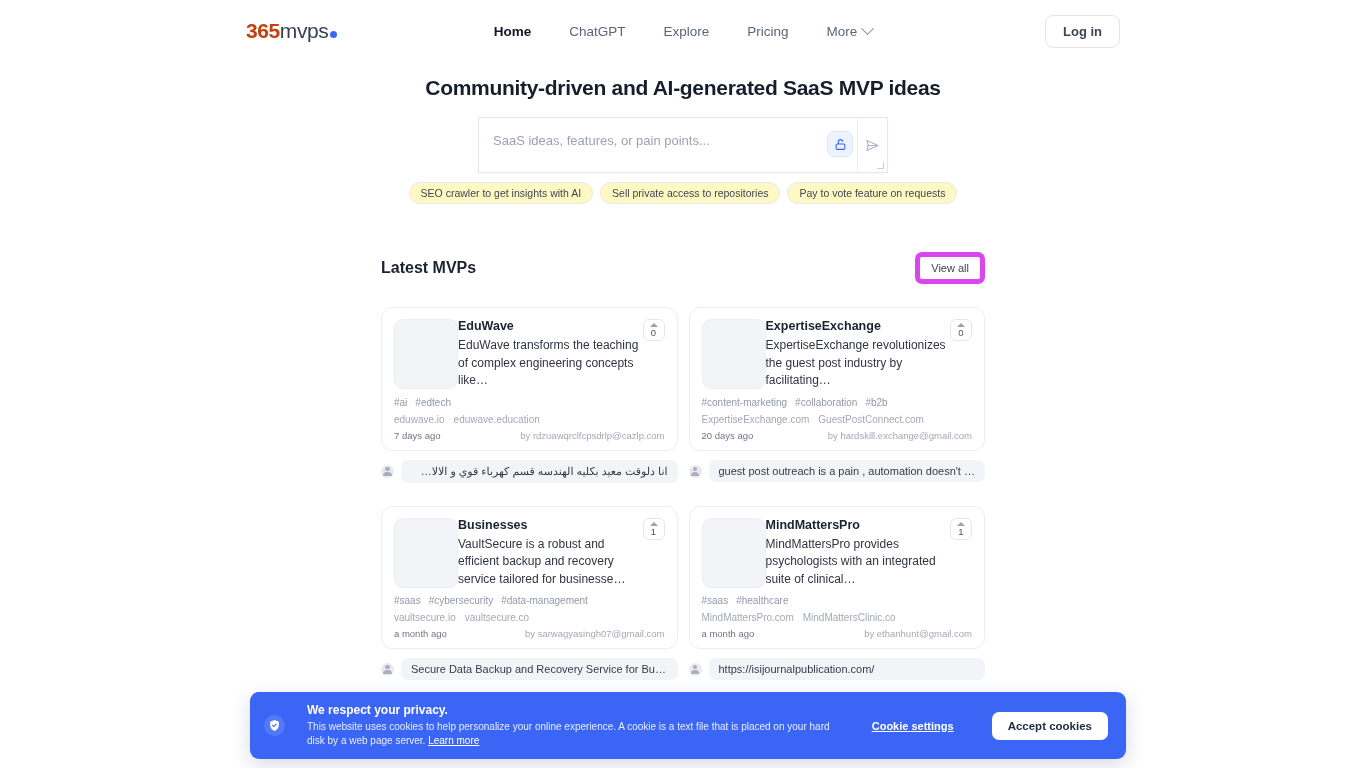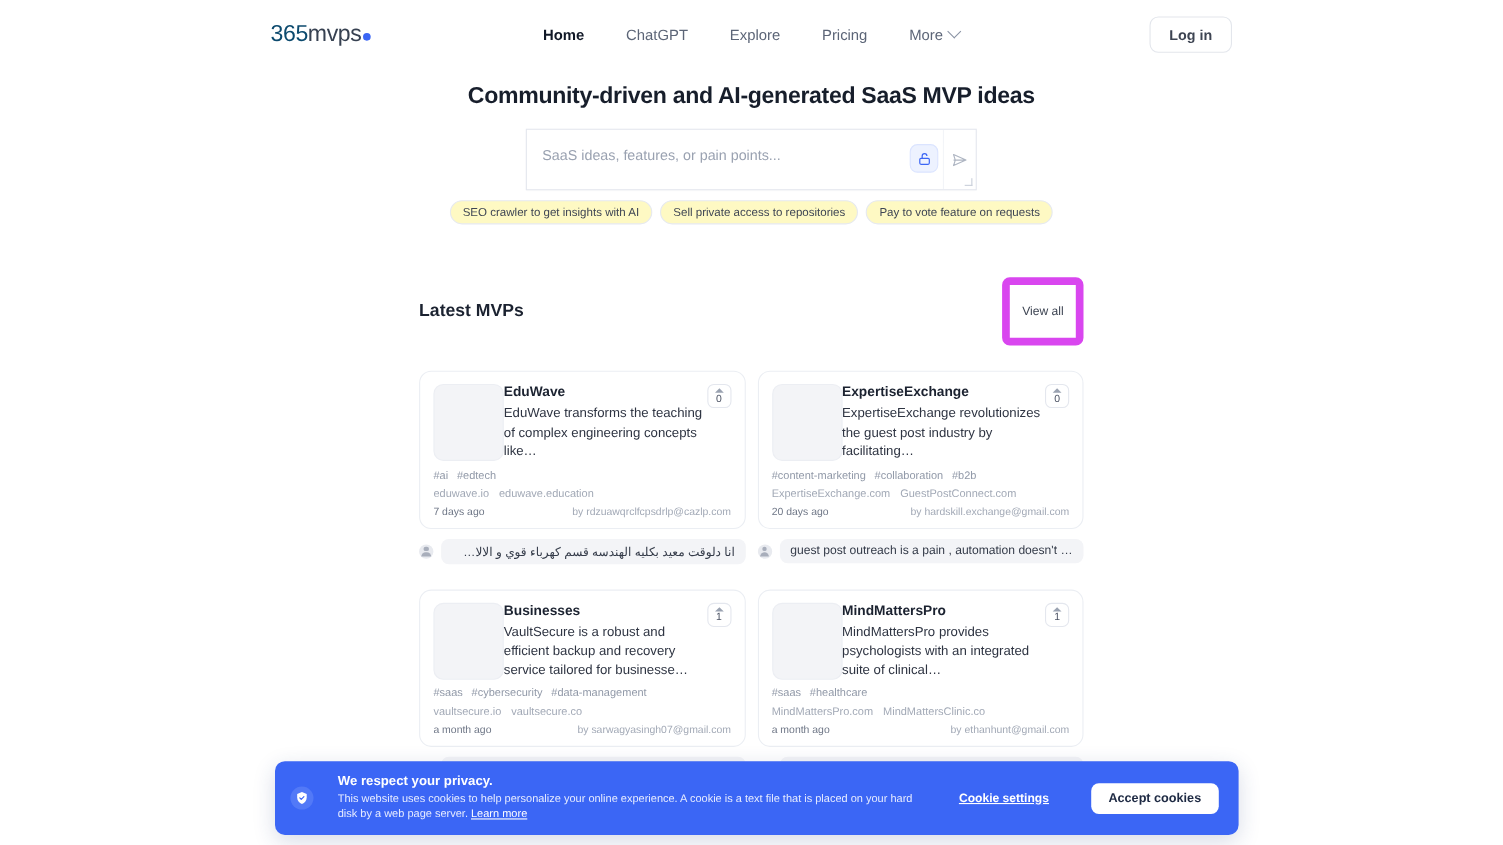--- a/index.html
+++ b/index.html
@@ -12,21 +12,21 @@
   }
 
   
   .header {
     height: 62px;
     display: flex; align-items: center;
     padding: 0 246px;
     position: relative;
   }
   .logo { font-size: 21px; letter-spacing: -0.4px; display: flex; align-items: baseline; }
-  .logo .b { font-weight: 400; color: #0c4a6e; }
+  .logo .b { font-weight: 700; color: #c2410c; }
   .logo .n { font-weight: 400; color: #374151; }
   .logo .dot {
     width: 7px; height: 7px; border-radius: 50%;
     background: #3b66f5; display: inline-block; margin-left: 2px;
   }
   .nav {
     position: absolute; left: 0; right: 0;
     display: flex; justify-content: center; align-items: center; gap: 38px;
     pointer-events: none;
   }
@@ -81,22 +81,22 @@
   .chip {
     border: 1px solid #e6e9ef; border-radius: 20px; background: #fef9c3;
     padding: 4px 11px; font-size: 10.5px; color: #3f4654; cursor: pointer; white-space: nowrap;
   }
 
   
   .section { width: 604px; margin: 48px auto 0; }
   .section-head { display: flex; align-items: center; justify-content: space-between; }
   .section-head h2 { font-size: 16px; font-weight: 700; color: #1b2230; }
   .viewall {
-    border: 7px solid #d946ef; border-radius: 7px; background: #fff;
-    padding: 18px 11px; font-size: 11px; color: #3d4452; cursor: pointer;
+    border: 5px solid #d946ef; border-radius: 7px; background: #fff;
+    padding: 5px 11px; font-size: 11px; color: #3d4452; cursor: pointer;
   }
 
   .grid { margin-top: 23px; display: grid; grid-template-columns: 1fr 1fr; gap: 9px 11px; }
 
   .card {
     border: 1px solid #ebeef3; border-radius: 11px; background: #fff;
     padding: 11px 12px 9px 12px; position: relative;
   }
   .card-top { display: flex; }
   .thumb {

